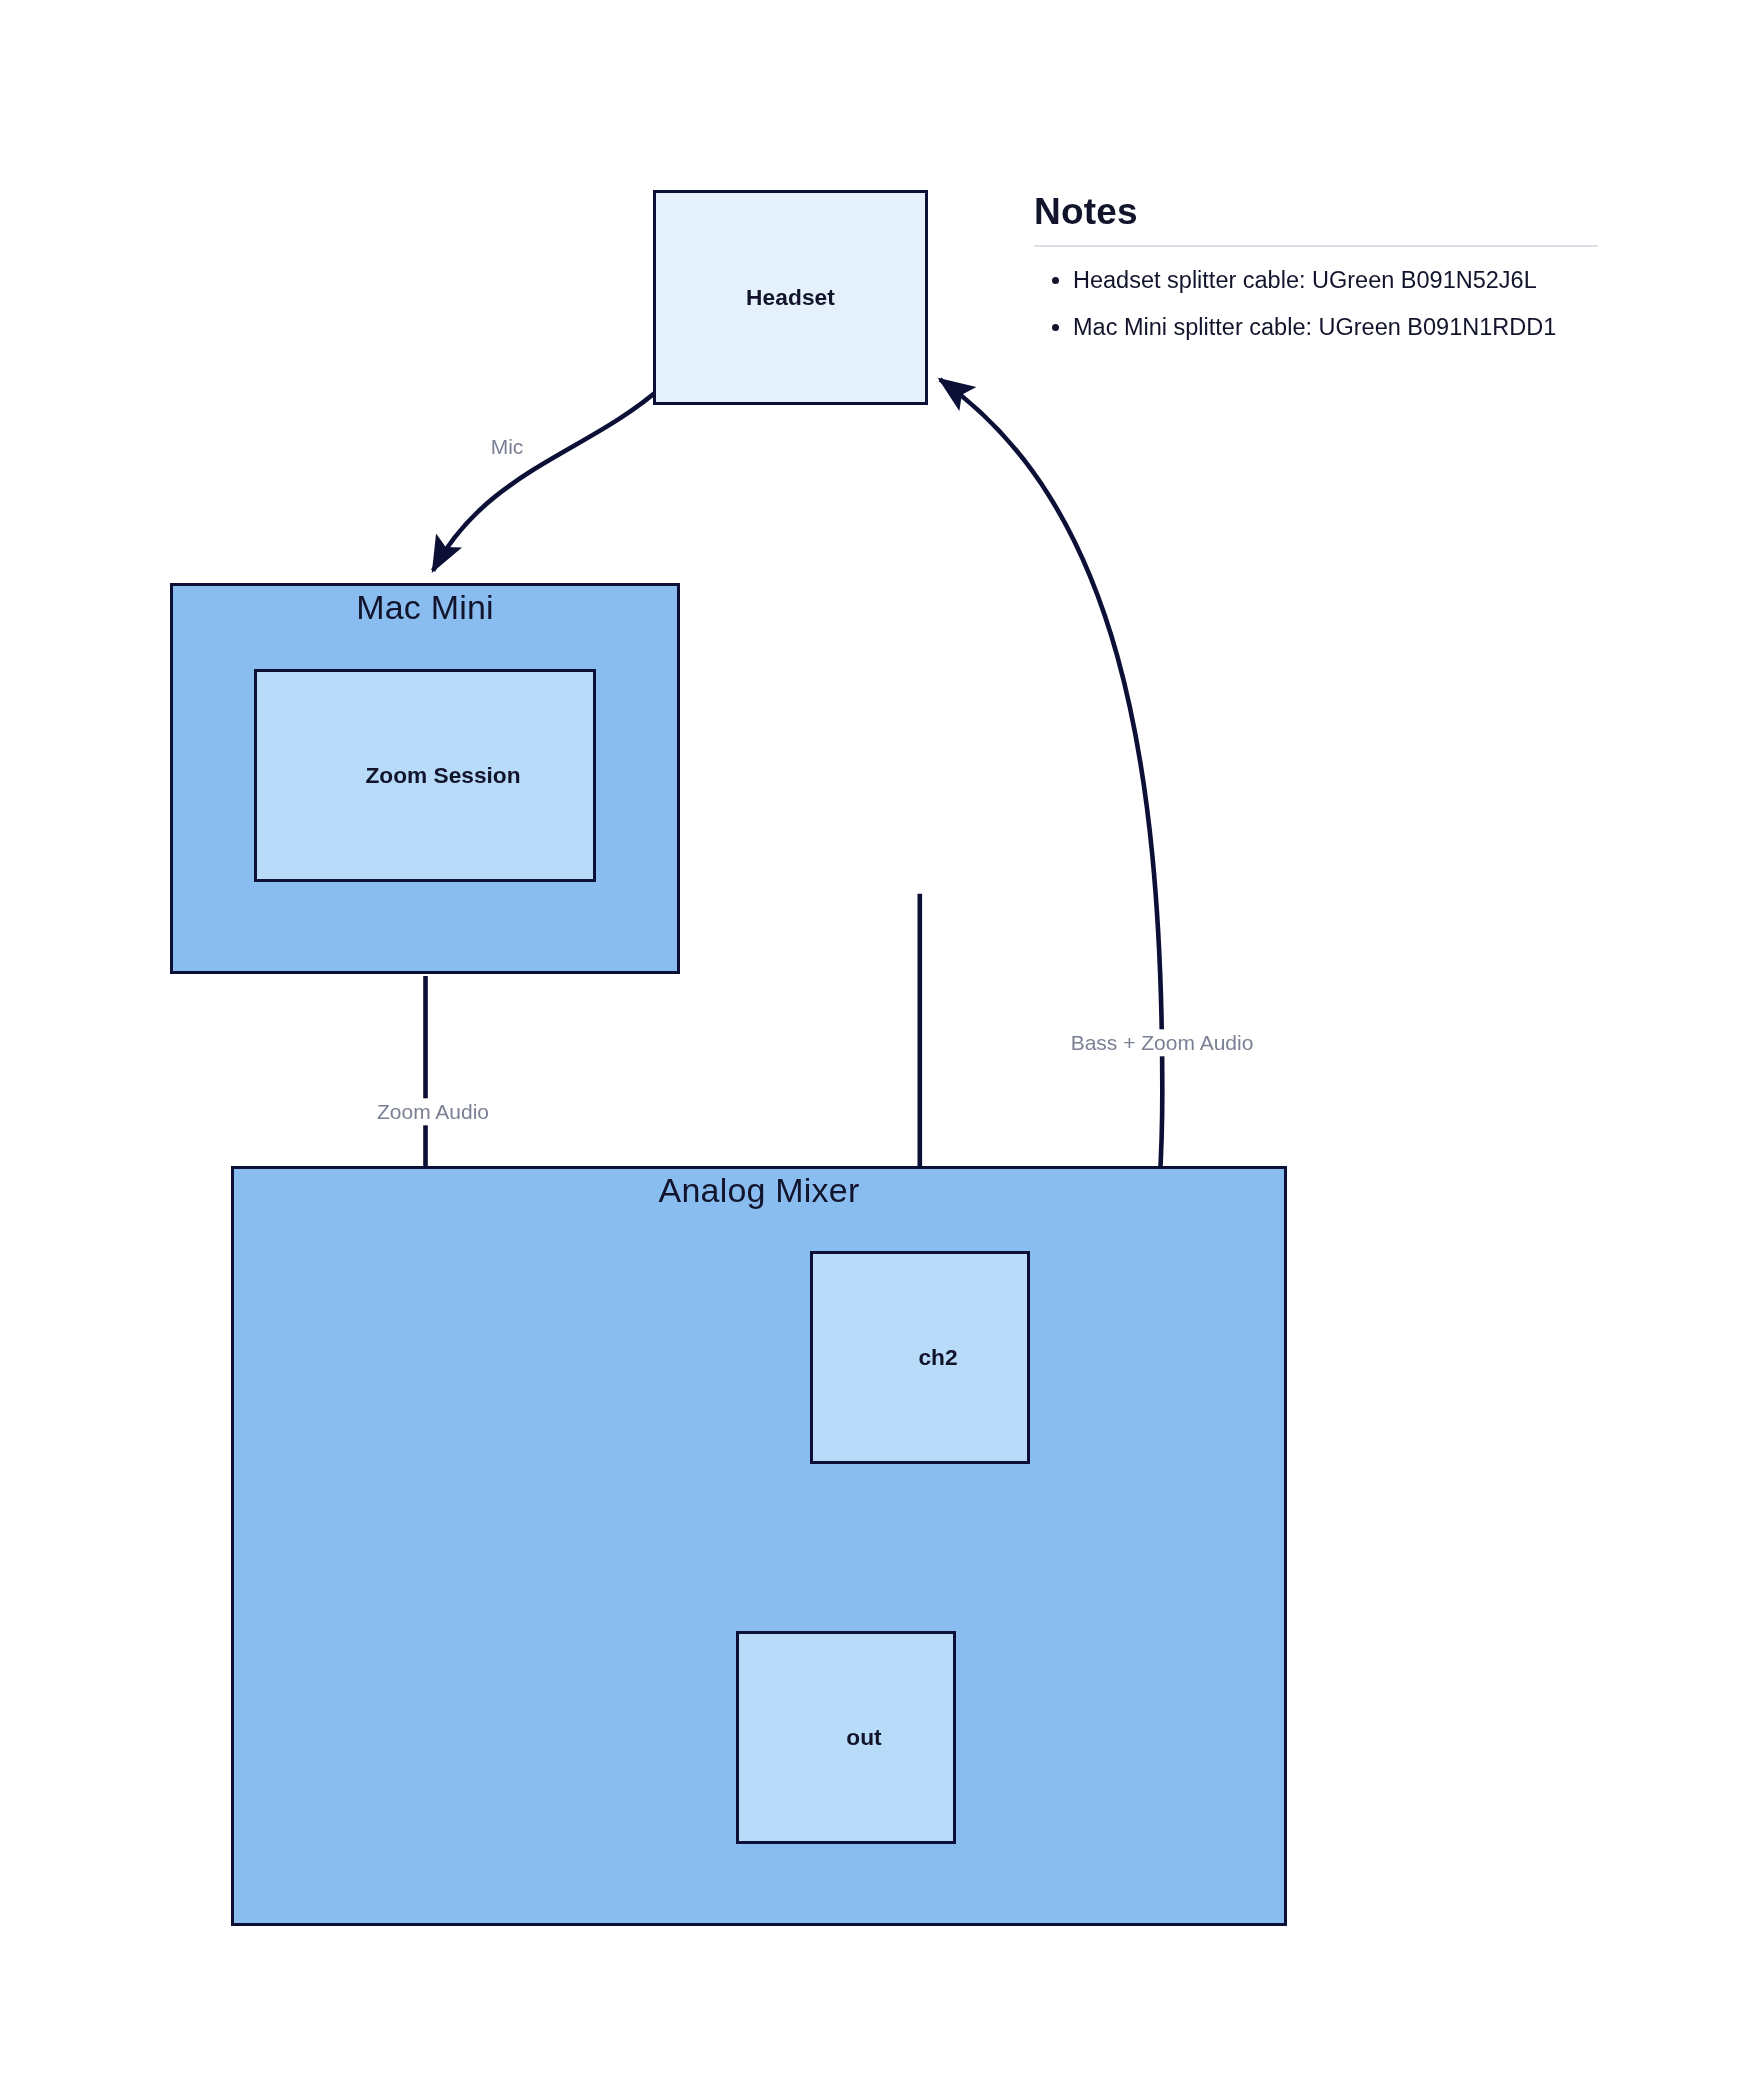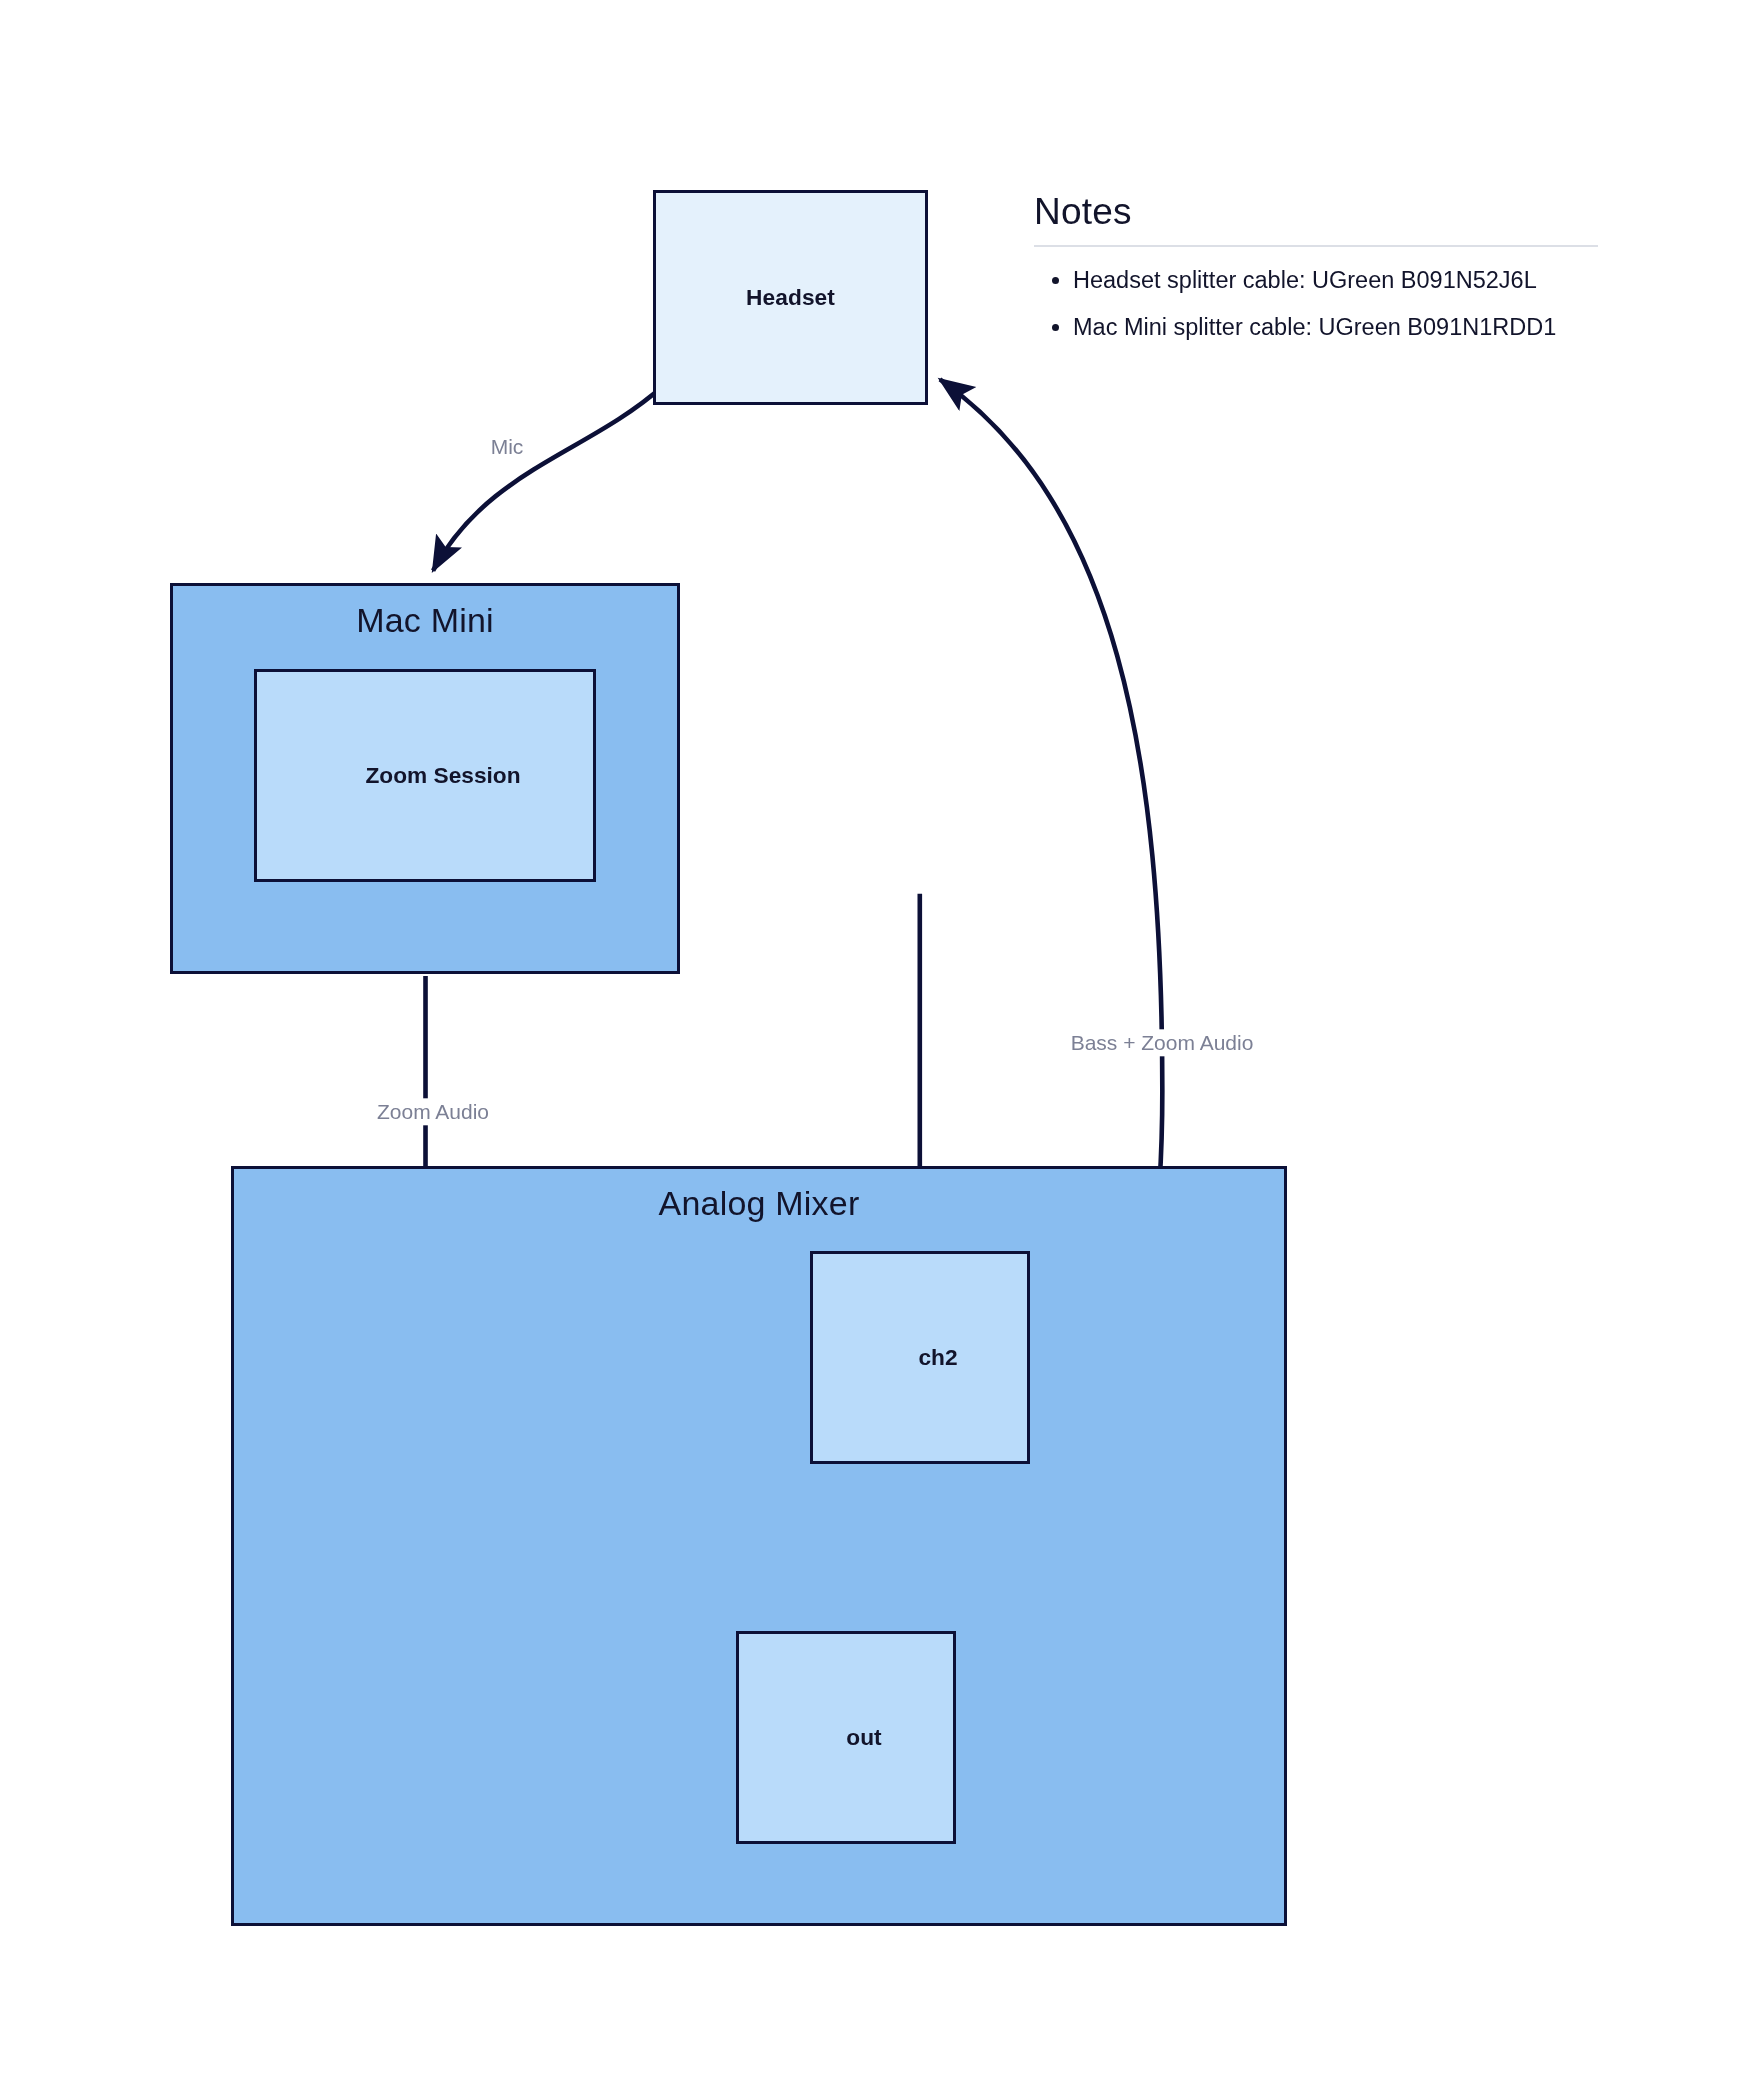--- a/index.html
+++ b/index.html
@@ -56,21 +56,21 @@
   }
   .container {
     background: #89bdf0;
     align-items: flex-start;
     justify-content: center;
   }
   .container > .container-title {
     font-size: 34px;
     font-weight: 400;
     color: #12142b;
-    margin-top: 15px;
+    margin-top: 2px;
     letter-spacing: 0.2px;
   }
 
   
   .z-container { z-index: 2; }
   .z-child     { z-index: 3; }
   .z-top       { z-index: 4; margin-top: 21px; }
 
   
   #node-headset       { left: 653px;  top: 169px;  width: 275px; height: 215px; }
@@ -100,21 +100,21 @@
   
   #notes-panel {
     position: absolute;
     left: 1034px;
     top: 191px;
     width: 564px;
     z-index: 6;
   }
   #notes-title {
     font-size: 37px;
-    font-weight: 400;
+    font-weight: 700;
     color: #12142b;
     margin: 0 0 11.7px 0;
     letter-spacing: 0.2px;
   }
   #notes-divider {
     height: 2.5px;
     background: #dcdfe6;
     width: 100%;
     margin-bottom: 22px;
   }

